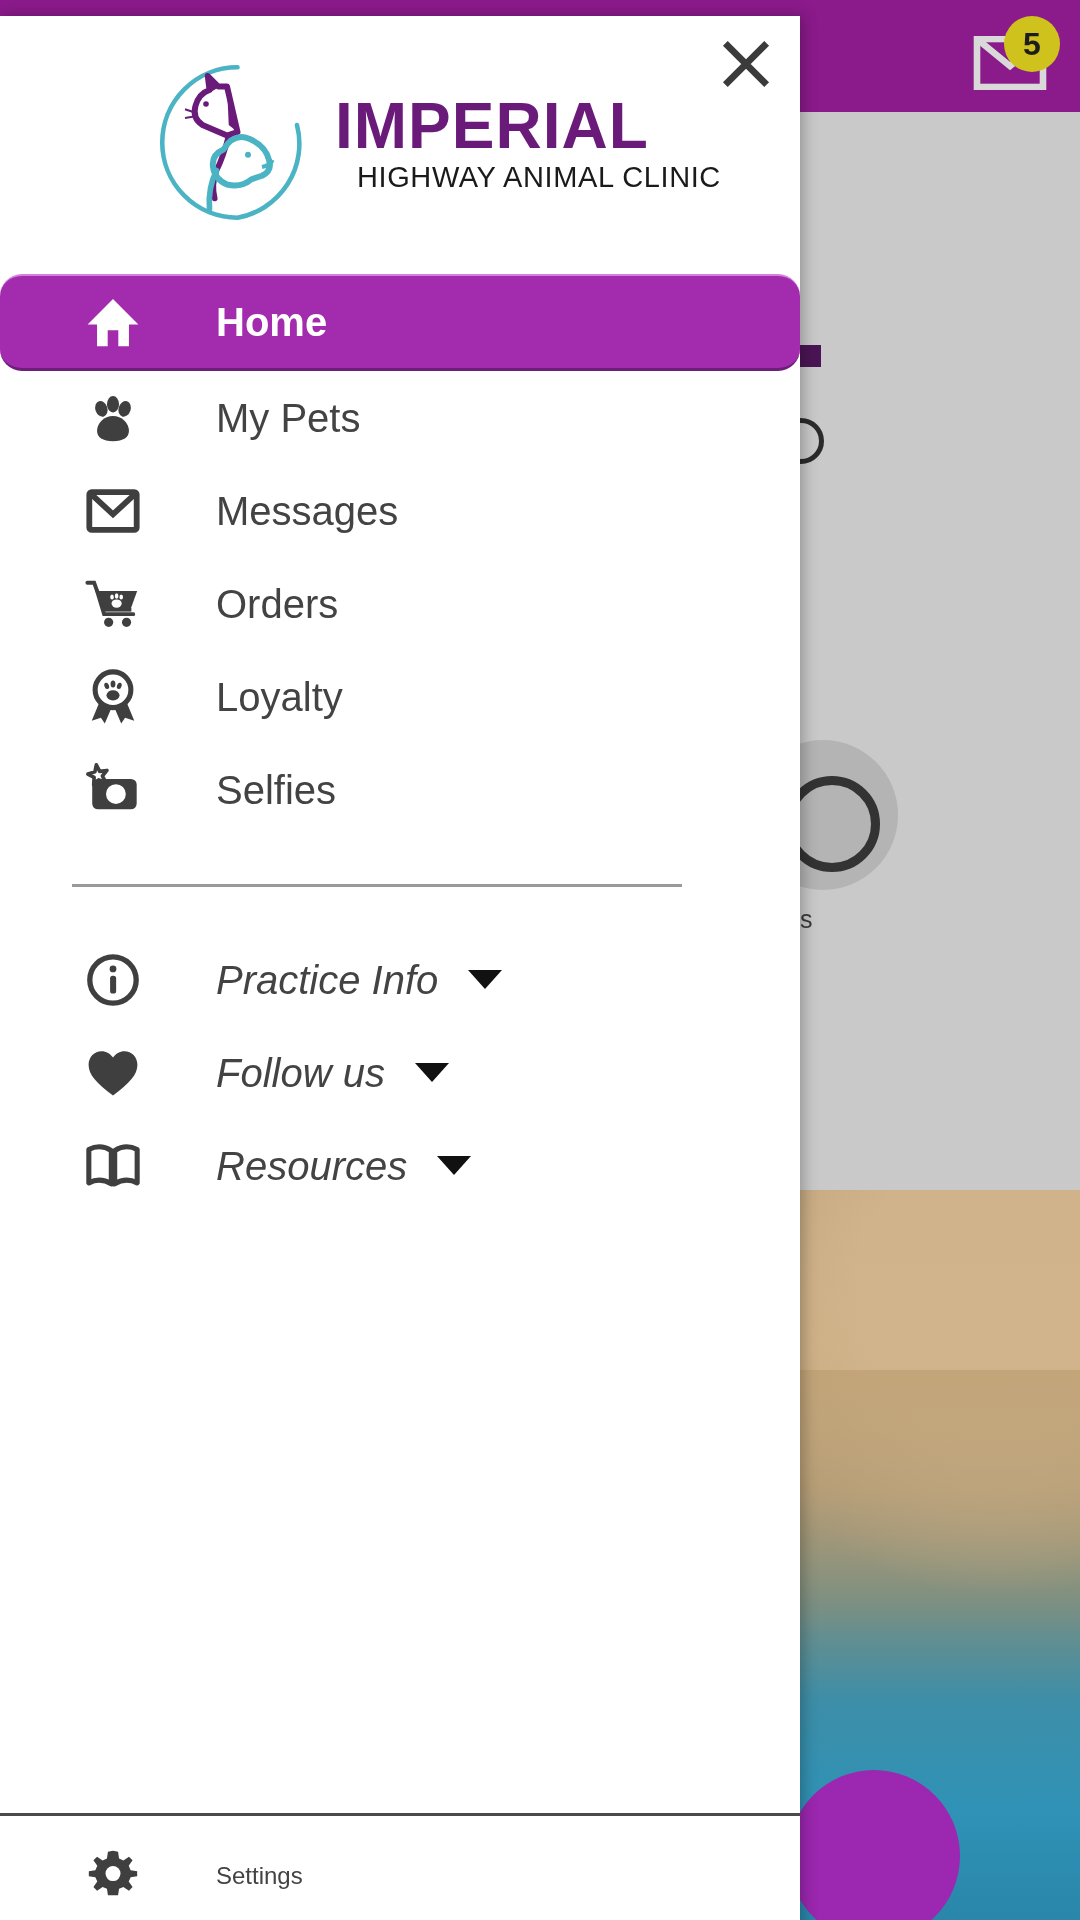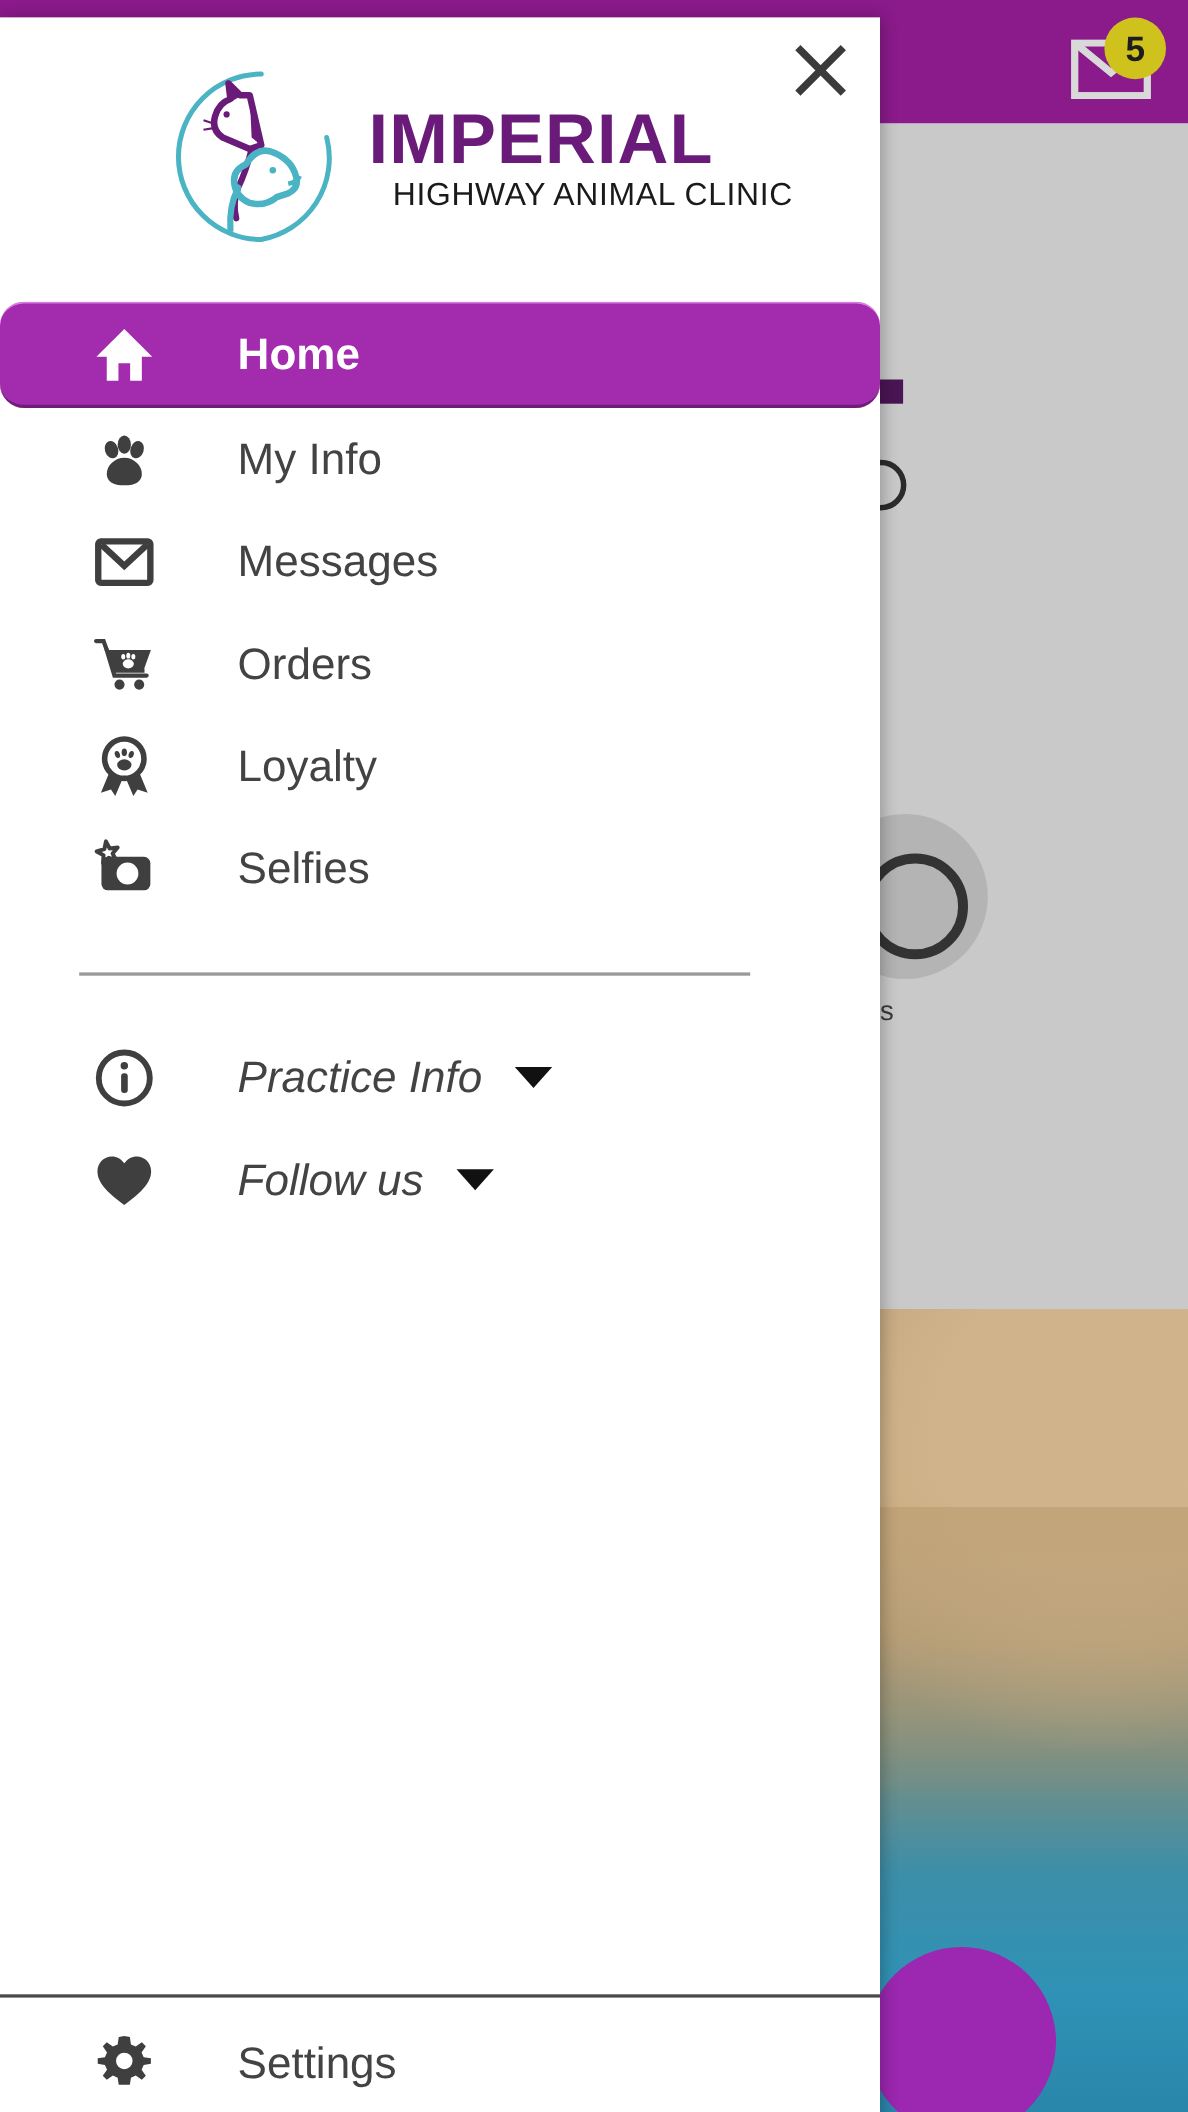--- a/index.html
+++ b/index.html
@@ -127,21 +127,21 @@
   .divider-soft {
     height:3px; background:#9a9a9a; margin:48px 118px 0 72px;
   }
   #nav-secondary { margin-top:46px; }
   #nav-secondary .nav-item .lbl { margin-left:72px;font-style:italic; }
 
   #spacer { flex:1 1 auto; }
   .divider-hard { height:3px; background:#4a4a4a; width:100%; }
   #nav-footer { flex:0 0 auto; }
   #nav-settings { height:120px; align-items:center; }
-  #nav-settings .lbl { font-size:40px; color:#434343; }
+  #nav-settings .lbl { font-size:24px; color:#434343; }
 
   svg { display:block; }
 </style>
 </head>
 <body>
 
 <div id="screen">
 
   <div id="bg-app">
     <div id="bg-content"></div>
@@ -210,21 +210,21 @@
 
       <div class="nav-item" id="nav-mypets">
         <span class="ico">
           <svg width="58" height="58" viewBox="0 0 24 24">
             <ellipse cx="7.2" cy="8.2" rx="2.5" ry="3.3" fill="#3f3f3f" transform="rotate(-18 7.2 8.2)"></ellipse>
             <ellipse cx="12" cy="6.3" rx="2.5" ry="3.4" fill="#3f3f3f"></ellipse>
             <ellipse cx="16.8" cy="8.2" rx="2.5" ry="3.3" fill="#3f3f3f" transform="rotate(18 16.8 8.2)"></ellipse>
             <path d="M12 11.2 C15.6 11.2 18.6 14.1 18.6 17.3 C18.6 20 16.3 21.6 12 21.6 C7.7 21.6 5.4 20 5.4 17.3 C5.4 14.1 8.4 11.2 12 11.2 Z" fill="#3f3f3f"></path>
           </svg>
         </span>
-        <span class="lbl">My Info</span>
+        <span class="lbl">My Pets</span>
       </div>
 
       <div class="nav-item">
         <span class="ico">
           <svg width="58" height="58" viewBox="0 0 24 24">
             <rect x="2.2" y="4.2" width="19.6" height="15.6" rx="1" fill="none" stroke="#3f3f3f" stroke-width="2.4"></rect>
             <polyline points="3.4,5.4 12,13.4 20.6,5.4" fill="none" stroke="#3f3f3f" stroke-width="2.4"></polyline>
           </svg>
         </span>
         <span class="lbl">Messages</span>
@@ -294,20 +294,30 @@
       <div class="nav-item">
         <span class="ico">
           <svg width="58" height="58" viewBox="0 0 24 24">
             <path d="M12 21.3 C5 16.2 1.9 12.6 1.9 8.6 C1.9 5.4 4.3 3 7.3 3 C9.2 3 10.9 4 12 5.6 C13.1 4 14.8 3 16.7 3 C19.7 3 22.1 5.4 22.1 8.6 C22.1 12.6 19 16.2 12 21.3 Z" fill="#3f3f3f"></path>
           </svg>
         </span>
         <span class="lbl">Follow us</span>
         <span class="caret"></span>
       </div>
 
+      <div class="nav-item">
+        <span class="ico">
+          <svg width="58" height="58" viewBox="0 0 24 24">
+            <path d="M2 5.2 C5 3.6 8.4 3.8 11.3 5.6 L11.3 19.4 C8.4 17.6 5 17.4 2 19 Z" fill="none" stroke="#3f3f3f" stroke-width="2.1" stroke-linejoin="round"></path>
+            <path d="M22 5.2 C19 3.6 15.6 3.8 12.7 5.6 L12.7 19.4 C15.6 17.6 19 17.4 22 19 Z" fill="none" stroke="#3f3f3f" stroke-width="2.1" stroke-linejoin="round"></path>
+          </svg>
+        </span>
+        <span class="lbl">Resources</span>
+        <span class="caret"></span>
+      </div>
     </div>
 
     <div id="spacer"></div>
 
     <div class="divider-hard"></div>
 
     <div id="nav-footer">
       <div class="nav-item" id="nav-settings">
         <span class="ico">
           <svg width="58" height="58" viewBox="0 0 24 24">

